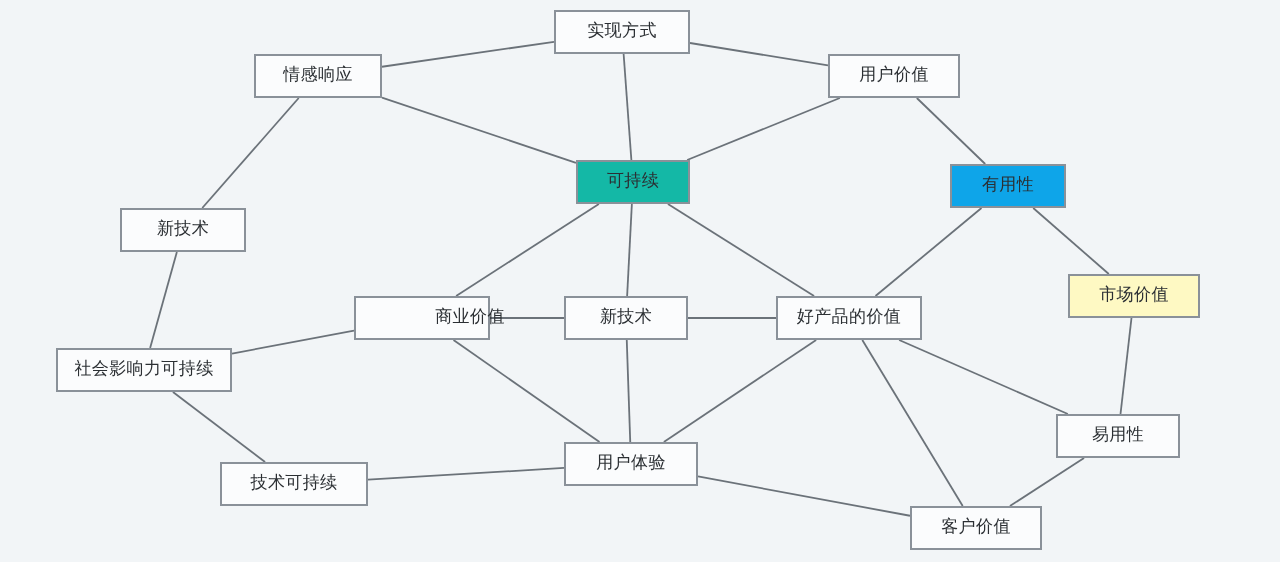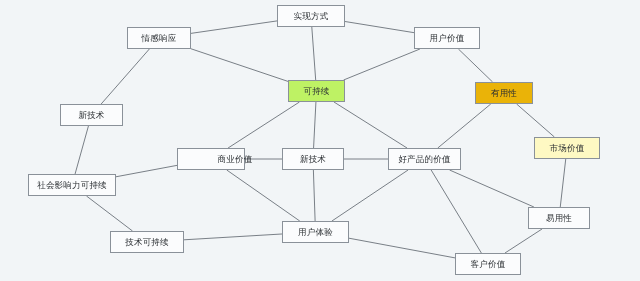--- a/index.html
+++ b/index.html
@@ -80,24 +80,24 @@
   <div id="node-layer">
       <div class="graph-node" style="left: 277px; top: 5px; width: 68px; height: 22px; background: rgb(251, 252, 253); border-color: rgb(138, 145, 153);">
         <span class="node-label">实现方式</span>
       </div>
       <div class="graph-node" style="left: 127px; top: 27px; width: 64px; height: 22px; background: rgb(251, 252, 253); border-color: rgb(138, 145, 153);">
         <span class="node-label">情感响应</span>
       </div>
       <div class="graph-node" style="left: 414px; top: 27px; width: 66px; height: 22px; background: rgb(251, 252, 253); border-color: rgb(138, 145, 153);">
         <span class="node-label">用户价值</span>
       </div>
-      <div class="graph-node" style="left: 288px; top: 80px; width: 57px; height: 22px; background: #bef264; border-color: rgb(138, 145, 153);">
+      <div class="graph-node" style="left: 288px; top: 80px; width: 57px; height: 22px; background: #14b8a6; border-color: rgb(138, 145, 153);">
         <span class="node-label">可持续</span>
       </div>
-      <div class="graph-node" style="left: 475px; top: 82px; width: 58px; height: 22px; background: #eab308; border-color: rgb(138, 145, 153);">
+      <div class="graph-node" style="left: 475px; top: 82px; width: 58px; height: 22px; background: #0ea5e9; border-color: rgb(138, 145, 153);">
         <span class="node-label">有用性</span>
       </div>
       <div class="graph-node" style="left: 60px; top: 104px; width: 63px; height: 22px; background: rgb(251, 252, 253); border-color: rgb(138, 145, 153);">
         <span class="node-label">新技术</span>
       </div>
       <div class="graph-node" style="left: 534px; top: 137px; width: 66px; height: 22px; background: #fef9c3; border-color: rgb(138, 145, 153);">
         <span class="node-label">市场价值</span>
       </div>
       <div class="graph-node" style="left: 177px; top: 148px; width: 68px; height: 22px; background: rgb(251, 252, 253); border-color: rgb(138, 145, 153); padding-left: 48px;">
         <span class="node-label">商业价值</span>

